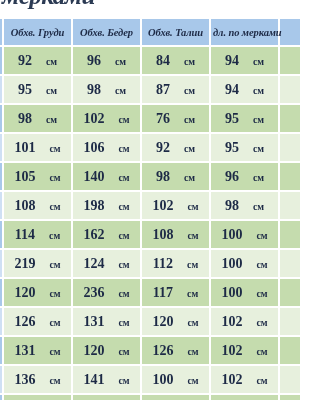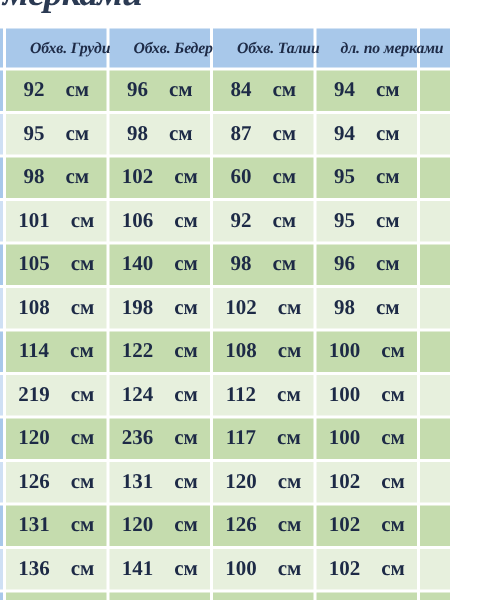--- a/index.html
+++ b/index.html
@@ -66,21 +66,21 @@
   table.sizechart col.c-tail  { width: 40px; }
 
   thead th {
     background: #a8c8ea;
     color: #1d2a46;
     font-family: "Liberation Serif", "DejaVu Serif", serif;
     font-style: italic;
     font-weight: bold;
     font-size: 10.5px;
     height: 26px;
-    padding: 0 16px;
+    padding: 0 2px;
     text-align: center;
     vertical-align: middle;
     white-space: nowrap;
     letter-spacing: -0.1px;
   }
   thead th.cut, thead th.tail { padding: 0; }
 
   tbody td {
     height: 27px;
     text-align: center;
@@ -92,21 +92,21 @@
     white-space: nowrap;
     padding: 0;
   }
   tbody tr.band-dark td { background: #c5dcae; }
   tbody tr.band-light td { background: #e7f0dd; }
 
   tbody tr.band-dark td.cut { background: #a8c8ea; }
   tbody tr.band-light td.cut { background: #cfe0f4; }
 
   .unit {
-    font-size: 14px;
+    font-size: 10px;
     font-weight: bold;
     margin-left: 14px;
     letter-spacing: 0;
   }
 </style>
 </head>
 <body>
 
 <div id="page">
 
@@ -148,21 +148,21 @@
             <td><span>95</span><span class="unit">см</span></td>
             <td><span>98</span><span class="unit">см</span></td>
             <td><span>87</span><span class="unit">см</span></td>
             <td><span>94</span><span class="unit">см</span></td>
             <td></td>
           </tr>
           <tr class="band-dark">
             <td class="cut"></td>
             <td><span>98</span><span class="unit">см</span></td>
             <td><span>102</span><span class="unit">см</span></td>
-            <td><span>60</span><span class="unit">см</span></td>
+            <td><span>76</span><span class="unit">см</span></td>
             <td><span>95</span><span class="unit">см</span></td>
             <td></td>
           </tr>
           <tr class="band-light">
             <td class="cut"></td>
             <td><span>101</span><span class="unit">см</span></td>
             <td><span>106</span><span class="unit">см</span></td>
             <td><span>92</span><span class="unit">см</span></td>
             <td><span>95</span><span class="unit">см</span></td>
             <td></td>
@@ -179,21 +179,21 @@
             <td class="cut"></td>
             <td><span>108</span><span class="unit">см</span></td>
             <td><span>198</span><span class="unit">см</span></td>
             <td><span>102</span><span class="unit">см</span></td>
             <td><span>98</span><span class="unit">см</span></td>
             <td></td>
           </tr>
           <tr class="band-dark">
             <td class="cut"></td>
             <td><span>114</span><span class="unit">см</span></td>
-            <td><span>122</span><span class="unit">см</span></td>
+            <td><span>162</span><span class="unit">см</span></td>
             <td><span>108</span><span class="unit">см</span></td>
             <td><span>100</span><span class="unit">см</span></td>
             <td></td>
           </tr>
           <tr class="band-light">
             <td class="cut"></td>
             <td><span>219</span><span class="unit">см</span></td>
             <td><span>124</span><span class="unit">см</span></td>
             <td><span>112</span><span class="unit">см</span></td>
             <td><span>100</span><span class="unit">см</span></td>

